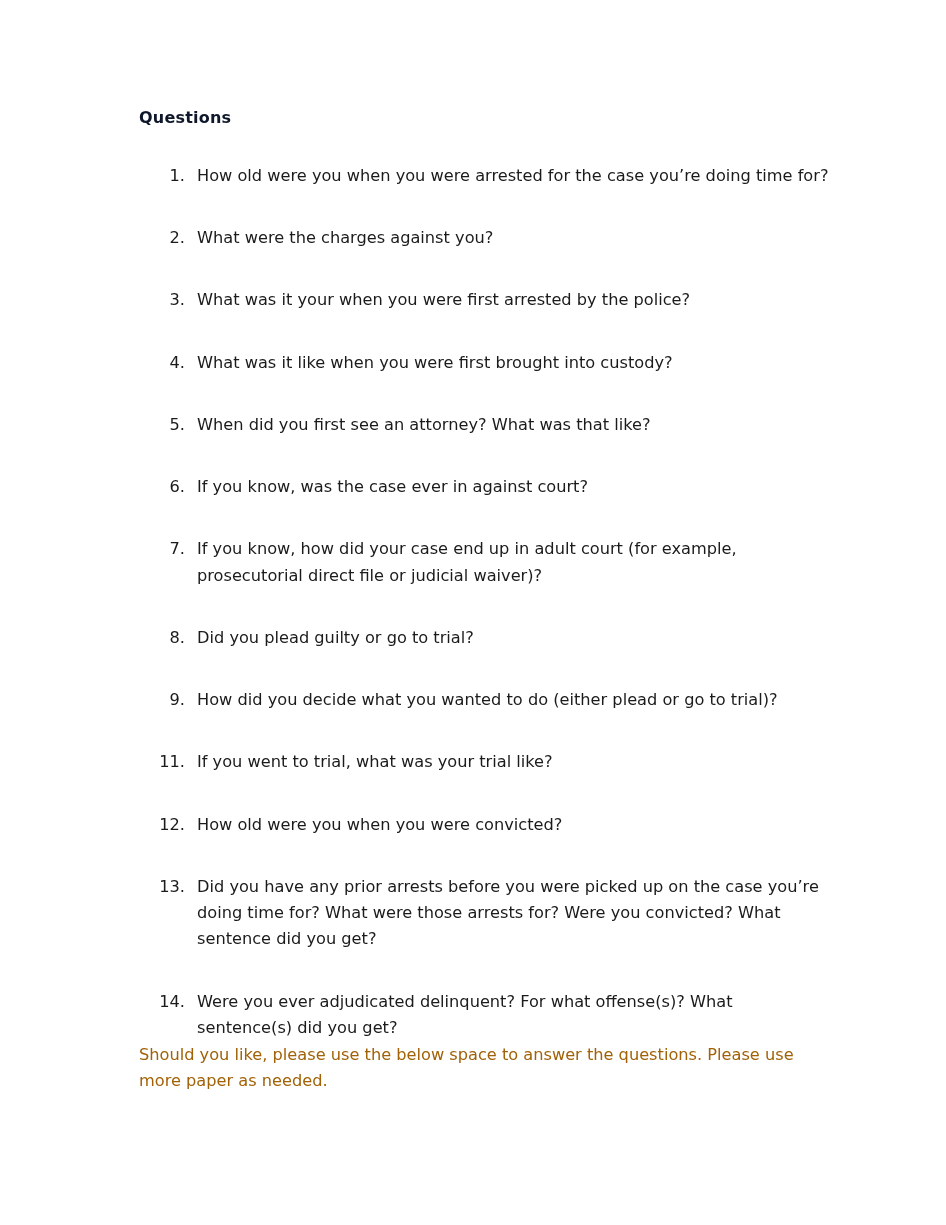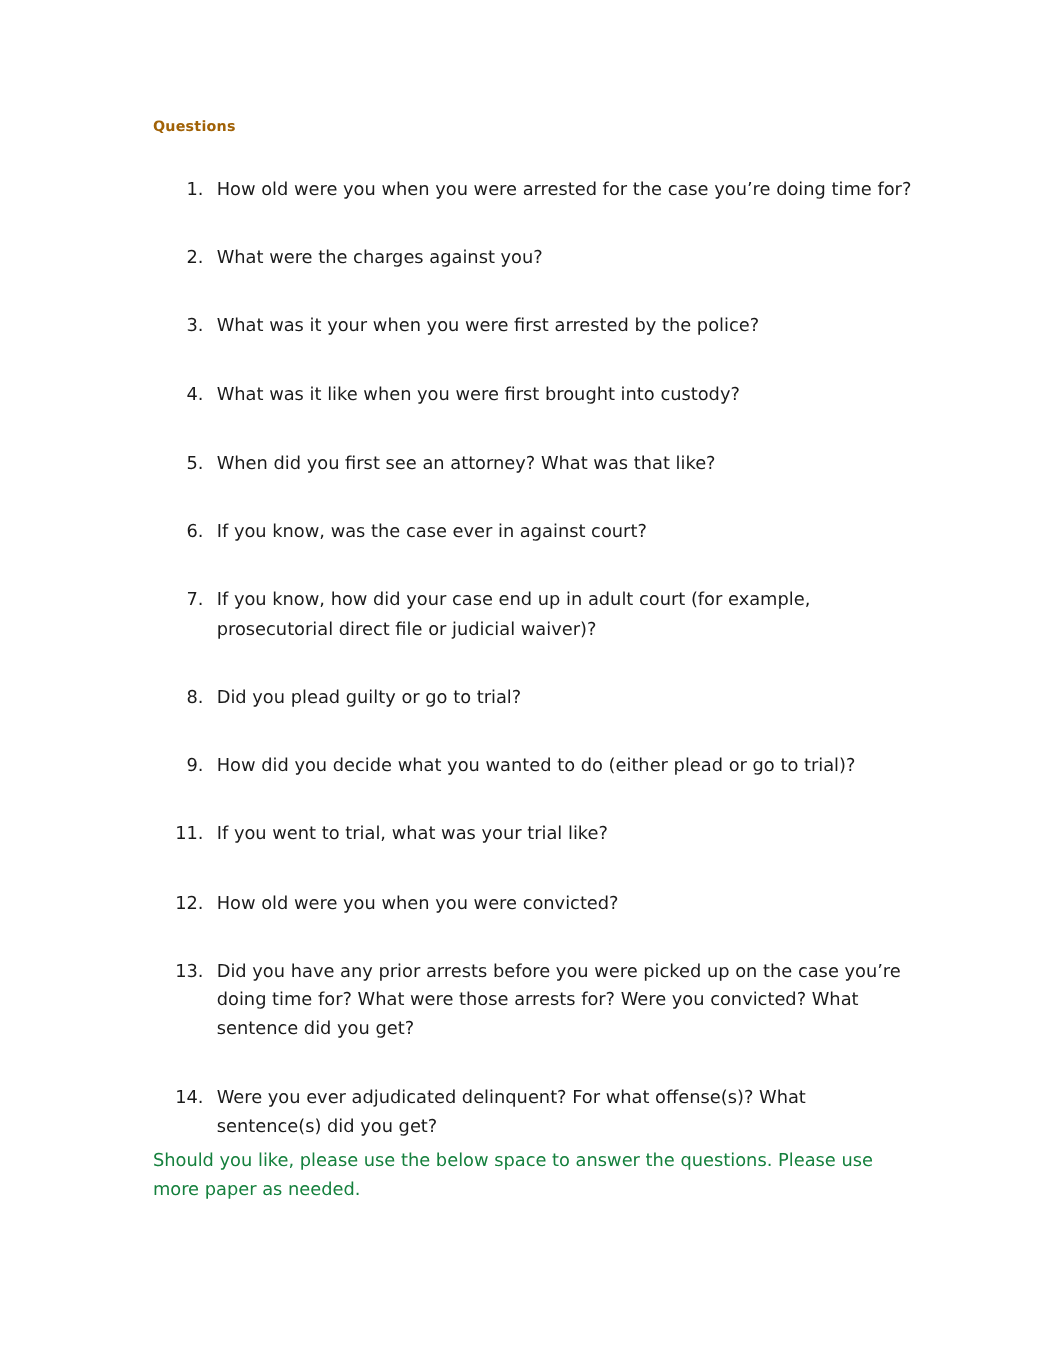--- a/index.html
+++ b/index.html
@@ -16,25 +16,25 @@
     color: #1a1a1a;
     overflow: hidden;
   }
   .content {
     position: absolute;
     left: 139px;
     top: 108px;
     width: 690px;
   }
   .doc-title {
-    font-size: 13px;
+    font-size: 16px;
     font-weight: bold;
     letter-spacing: 0.2px;
     margin: 0 0 20px 0;
-    color: #a16207;
+    color: #0f172a;
   }
   ol.questions {
     list-style: none;
     margin: 0;
     padding: 0;
   }
   ol.questions li {
     position: relative;
     padding-left: 58px;
     margin-bottom: 19px;
@@ -55,21 +55,21 @@
     display: block;
     margin-top: 36px;
   }
   .closing {
     position: absolute;
     left: 139px;
     top: 1042px;
     width: 700px;
     font-size: 16.2px;
     line-height: 1.62;
-    color: #15803d;
+    color: #a16207;
   }
 </style>
 </head>
 <body>
 
 <div class="page">
   <div class="content">
     <h1 class="doc-title">Questions</h1>
     <ol class="questions">
       <li>

